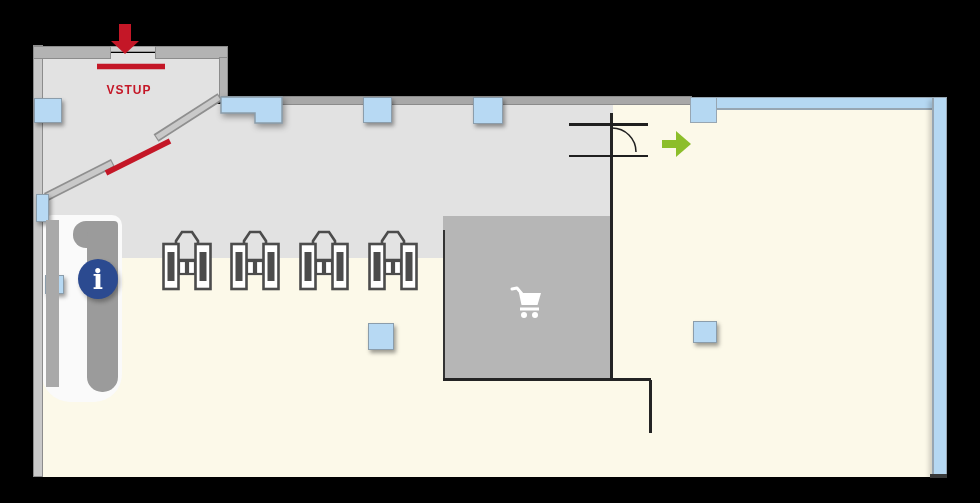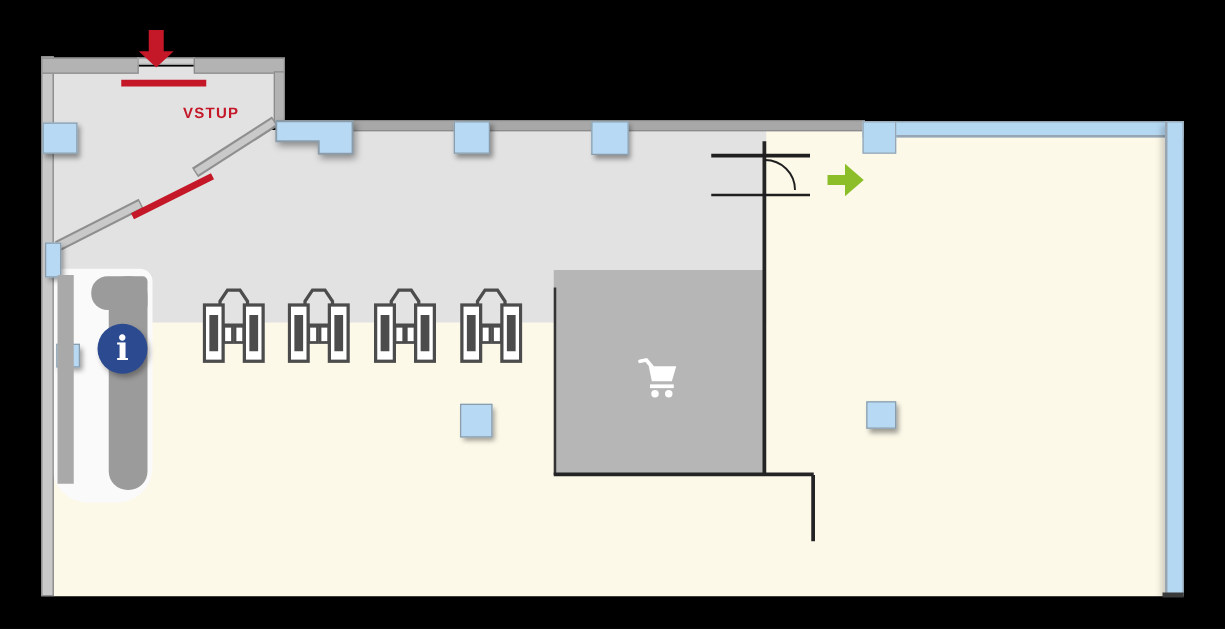--- a/index.html
+++ b/index.html
@@ -48,21 +48,21 @@
   
   .desk-bar{left:46px;top:220px;width:13px;height:167px;background:#a9a9a9;}
   .desk-arm{left:73px;top:221px;width:45px;height:27px;background:#9b9b9b;border-radius:13px 4px 4px 13px;}
   .desk-col{left:87px;top:221px;width:31px;height:171px;background:#9b9b9b;border-radius:15px;}
   .info-badge{left:78px;top:259px;width:40px;height:40px;border-radius:50%;background:#2b4a90;
     box-shadow:2px 3px 4px rgba(0,0,0,0.3);display:flex;align-items:center;justify-content:center;}
   .info-badge span{color:#fff;font-family:"DejaVu Serif",serif;font-weight:bold;font-size:27px;line-height:1;}
 
   
   .vstup{left:100px;top:83px;width:58px;text-align:center;color:#c41727;
-    font-weight:bold;font-size:12px;letter-spacing:1px;margin-left:40px;}
+    font-weight:bold;font-size:12px;letter-spacing:1px;}
 
   
   .turnstile{top:229px;width:50px;height:62px;}
   svg{display:block;}
 </style>
 </head>
 <body>
 
 <div id="stage">
 

